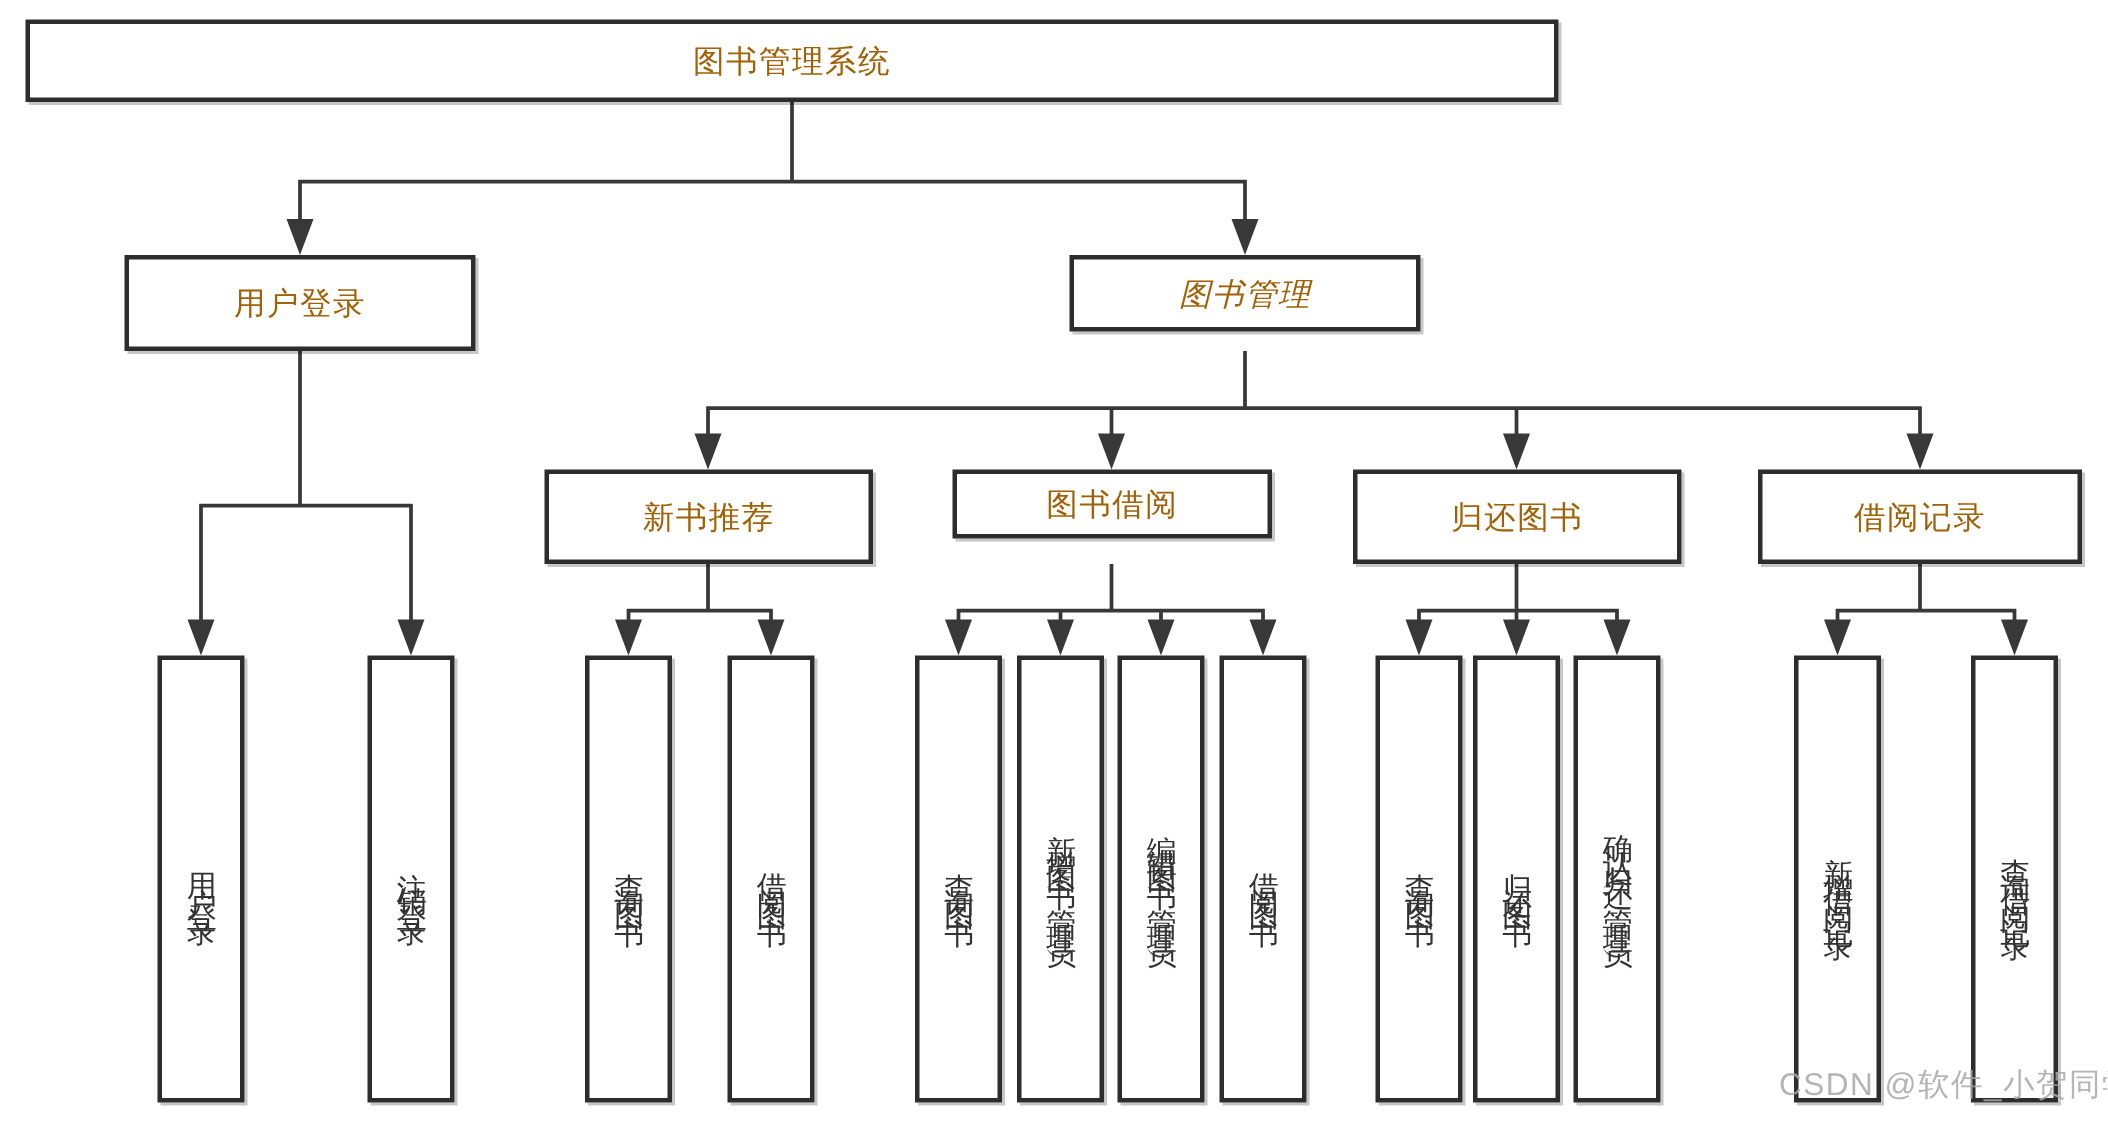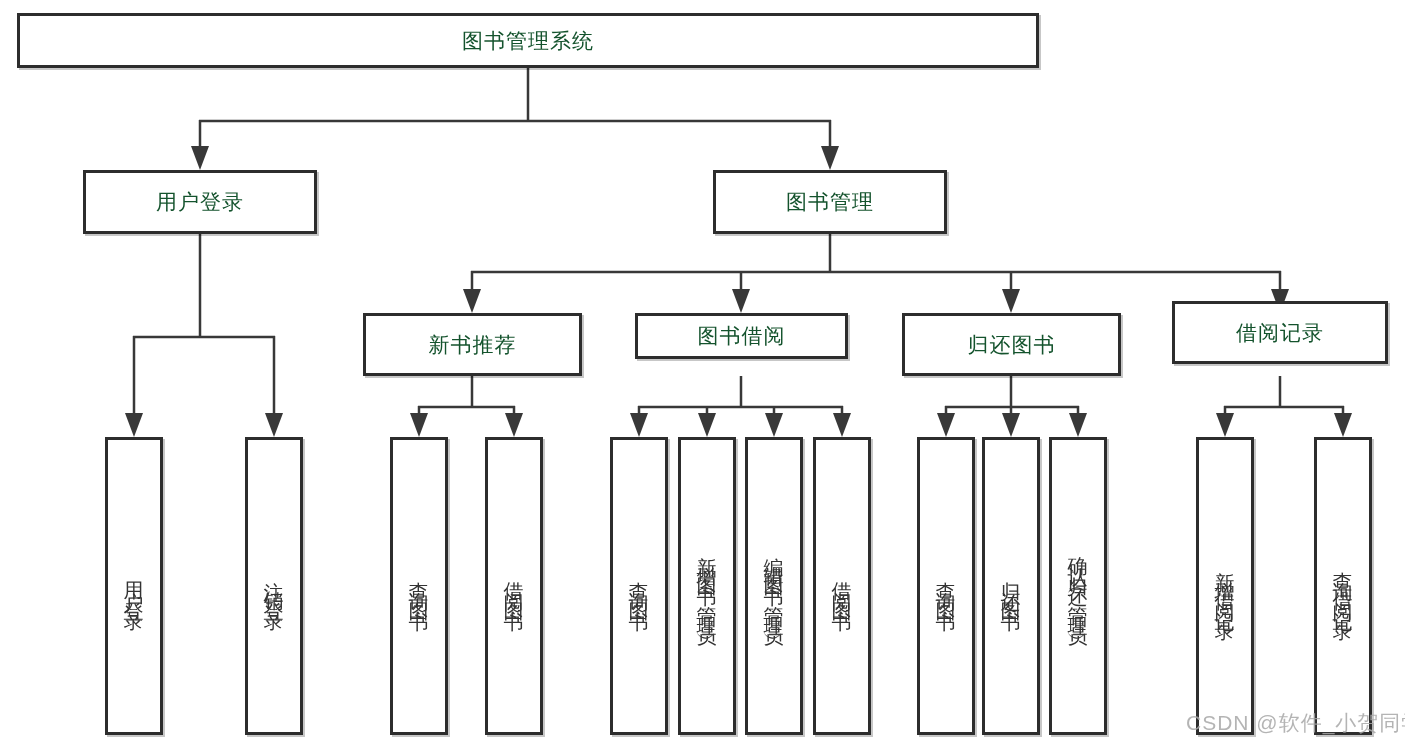--- a/index.html
+++ b/index.html
@@ -7,37 +7,37 @@
     position:relative;width:1405px;height:747px;background:#ffffff;
     font-family:"Liberation Sans","DejaVu Sans",sans-serif;overflow:hidden;
   }
   svg.wires{position:absolute;left:0;top:0;z-index:1;}
   .node{
     position:absolute;background:#ffffff;border:3px solid #2d2d2d;
     box-shadow:2px 2px 0 rgba(0,0,0,0.22);
     display:flex;align-items:center;justify-content:center;
     box-sizing:border-box;z-index:2;
   }
-  .hlabel{font-size:21px;color:#14532d;letter-spacing:1px;white-space:nowrap;}
+  .hlabel{font-size:21px;color:#a16207;letter-spacing:1px;white-space:nowrap;}
   .leaf .vlabel{
     writing-mode:vertical-rl;text-orientation:mixed;
     font-size:20px;letter-spacing:10px;line-height:1;color:#333333;
   }
   .watermark{
     position:absolute;left:1186px;top:709px;z-index:6;
     font-size:21px;color:#a8a8a8;opacity:.85;white-space:nowrap;letter-spacing:1px;
   }
   
   .n-root  {left:17px;  top:13px;  width:1022px;height:55px;}
   .n-l2-0  {left:83px;  top:170px; width:234px; height:64px;}
-  .n-l2-1  {left:713px; top:170px; width:234px; height:64px;}
+  .n-l2-1  {left:713px; top:170px; width:234px; height:51px;font-style:italic;}
   .n-l3-0  {left:363px; top:313px; width:219px; height:63px;align-items:center;}
   .n-l3-1  {left:635px; top:313px; width:213px; height:46px;}
   .n-l3-2  {left:902px; top:313px; width:219px; height:63px;}
-  .n-l3-3  {left:1172px;top:301px; width:216px; height:63px;font-family:Liberation Serif, serif;}
+  .n-l3-3  {left:1172px;top:313px; width:216px; height:63px;font-family:Liberation Serif, serif;}
   .leaf    {top:437px;  width:58px; height:298px;}
   .lf-0 {left:105px;} .lf-1 {left:245px;}
   .lf-2 {left:390px;} .lf-3 {left:485px;}
   .lf-4 {left:610px;} .lf-5 {left:678px;} .lf-6 {left:745px;} .lf-7 {left:813px;}
   .lf-8 {left:917px;} .lf-9 {left:982px;} .lf-10{left:1049px;}
   .lf-11{left:1196px;} .lf-12{left:1314px;}
 </style>
 </head>
 <body>
 

